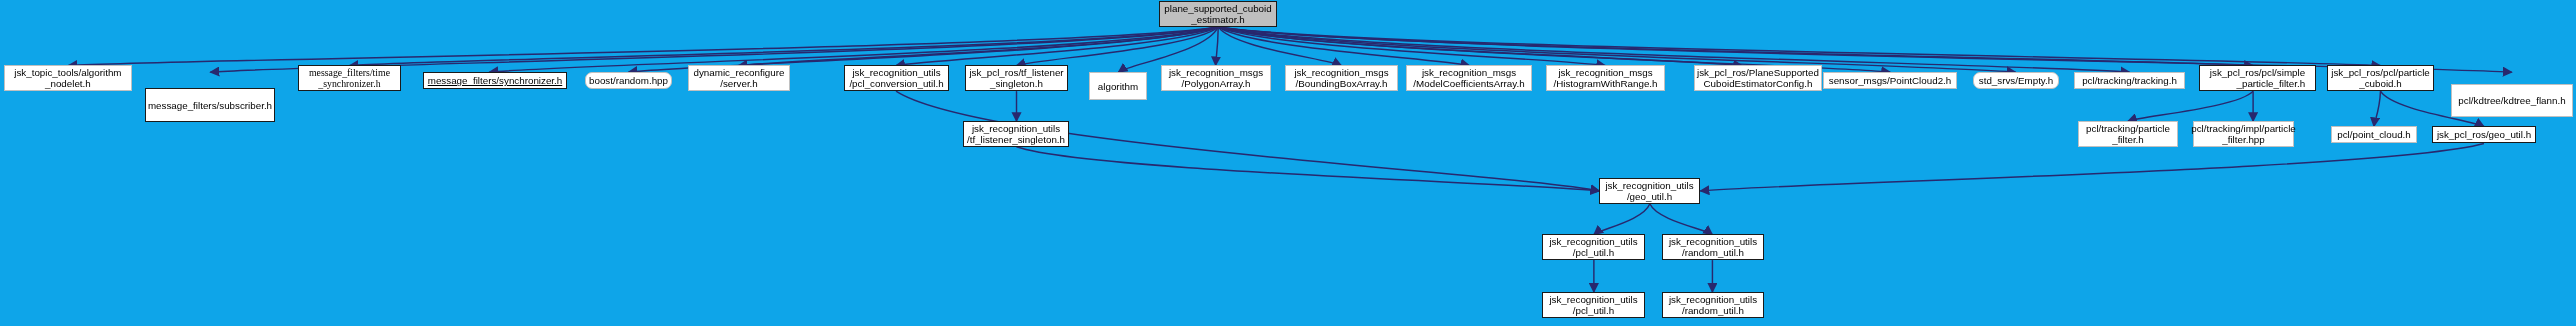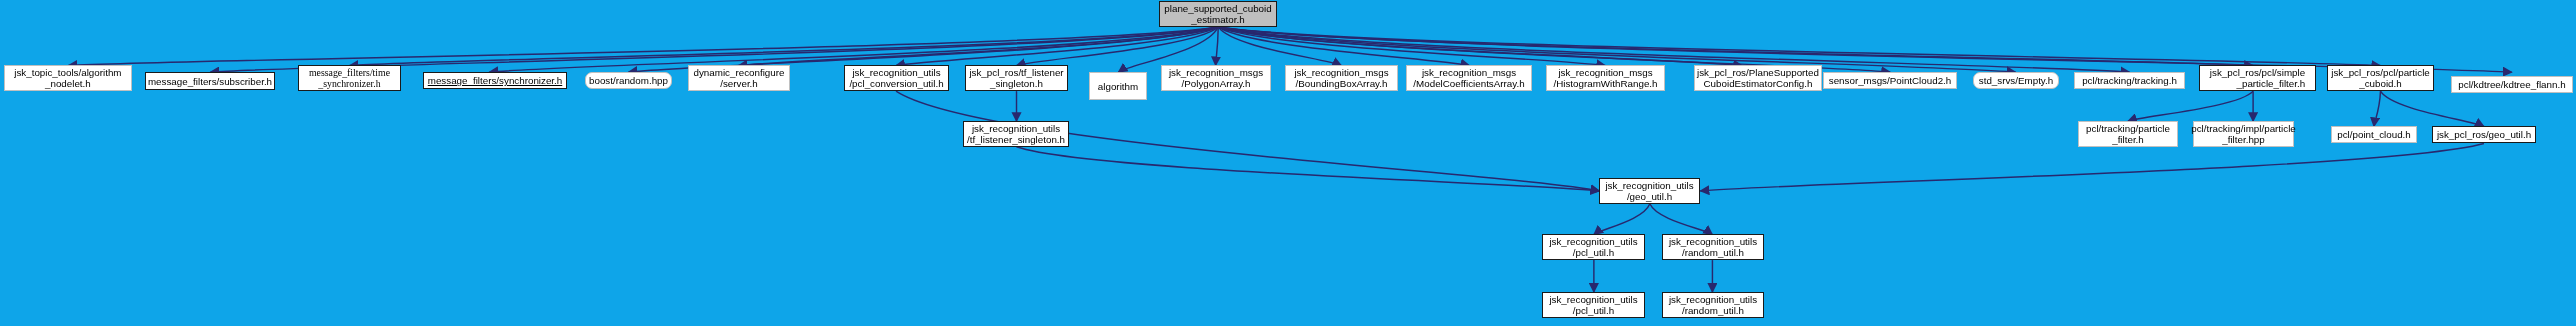--- a/index.html
+++ b/index.html
@@ -88,21 +88,21 @@
         <path d="M 2519 311 C 2530.46 336.85, 2603.04 349.54, 2614.5 358" marker-end="url(#arrow)"></path>
         <path d="M 2433.5 397 C 2433.5 423.95, 2433.5 437.18, 2433.5 446" marker-end="url(#arrow)"></path>
         <path d="M 2614.5 397 C 2614.5 423.95, 2614.5 437.18, 2614.5 446" marker-end="url(#arrow)"></path>
       </g>
   </svg>
   <div id="node-layer">
       <div class="node int root" style="left: 1159px; top: 1.3px; width: 118px; height: 25.5px;">plane_supported_cuboid
 _estimator.h</div>
       <div class="node ext" style="left: 3.9px; top: 65px; width: 128px; height: 25.5px;">jsk_topic_tools/algorithm
 _nodelet.h</div>
-      <div class="node int" style="left: 145px; top: 72px; width: 130px; height: 18px;">message_filters/subscriber.h</div>
+      <div class="node int" style="left: 145px; top: 88px; width: 130px; height: 34px;">message_filters/subscriber.h</div>
       <div class="node int" style="left: 298px; top: 65px; width: 103px; height: 25.5px; font-family: Liberation Serif, serif;">message_filters/time
 _synchronizer.h</div>
       <div class="node int" style="left: 423px; top: 72px; width: 144px; height: 17px; text-decoration: underline;">message_filters/synchronizer.h</div>
       <div class="node ext" style="left: 585px; top: 72px; width: 87px; height: 17px; border-radius: 7px;">boost/random.hpp</div>
       <div class="node ext" style="left: 688px; top: 65px; width: 102px; height: 25.5px;">dynamic_reconfigure
 /server.h</div>
       <div class="node int" style="left: 844px; top: 65px; width: 105px; height: 25.5px;">jsk_recognition_utils
 /pcl_conversion_util.h</div>
       <div class="node int" style="left: 965px; top: 65px; width: 103px; height: 25.5px;">jsk_pcl_ros/tf_listener
 _singleton.h</div>
@@ -117,21 +117,21 @@
 /HistogramWithRange.h</div>
       <div class="node ext" style="left: 1678px; top: 65px; width: 128px; height: 25.5px; margin-left: 16px;">jsk_pcl_ros/PlaneSupported
 CuboidEstimatorConfig.h</div>
       <div class="node ext" style="left: 1823px; top: 72px; width: 134px; height: 17px;">sensor_msgs/PointCloud2.h</div>
       <div class="node ext" style="left: 1973px; top: 72px; width: 86px; height: 17px; border-radius: 7px;">std_srvs/Empty.h</div>
       <div class="node ext" style="left: 2074px; top: 72px; width: 111px; height: 17px;">pcl/tracking/tracking.h</div>
       <div class="node int" style="left: 2199px; top: 65px; width: 117px; height: 25.5px; text-align: right;">jsk_pcl_ros/pcl/simple
 _particle_filter.h</div>
       <div class="node int" style="left: 2327px; top: 65px; width: 107px; height: 25.5px;">jsk_pcl_ros/pcl/particle
 _cuboid.h</div>
-      <div class="node ext" style="left: 2451px; top: 76px; width: 122px; height: 17px;">pcl/kdtree/kdtree_flann.h</div>
+      <div class="node ext" style="left: 2451px; top: 84px; width: 122px; height: 33px;">pcl/kdtree/kdtree_flann.h</div>
       <div class="node int" style="left: 963px; top: 121px; width: 106px; height: 25.5px;">jsk_recognition_utils
 /tf_listener_singleton.h</div>
       <div class="node ext" style="left: 2078px; top: 121px; width: 100px; height: 25.5px;">pcl/tracking/particle
 _filter.h</div>
       <div class="node ext" style="left: 2193px; top: 121px; width: 101px; height: 25.5px;">pcl/tracking/impl/particle
 _filter.hpp</div>
       <div class="node ext" style="left: 2331px; top: 126px; width: 86px; height: 17px;">pcl/point_cloud.h</div>
       <div class="node int" style="left: 2432px; top: 126px; width: 104px; height: 17px;">jsk_pcl_ros/geo_util.h</div>
       <div class="node int" style="left: 1599px; top: 178px; width: 101px; height: 25.5px;">jsk_recognition_utils
 /geo_util.h</div>

